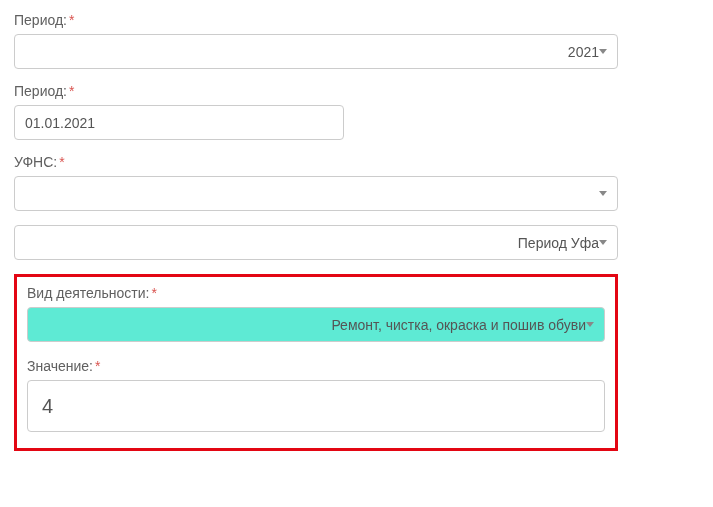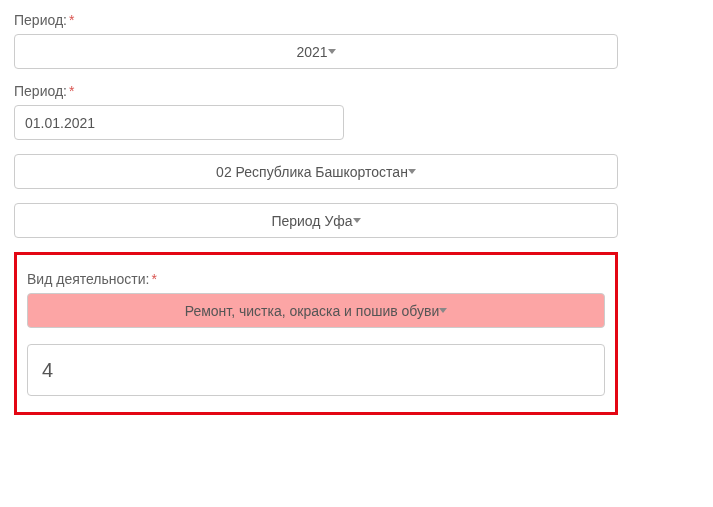--- a/index.html
+++ b/index.html
@@ -8,47 +8,47 @@
   .group { margin-bottom: 14px; }
   .label { display: block; margin-bottom: 6px; font-size: 14px; color: #606060; }
   .req { color: #d9534f; margin-left: 2px; }
   .select, .select-grey {
     width: 100%;
     height: 35px;
     border: 1px solid #ccc;
     border-radius: 4px;
     display: flex;
     align-items: center;
-    justify-content: center;
+    justify-content: flex-end;
     padding: 0 10px;
     cursor: pointer;
     background: #fff;
   }
-  .select-grey { background: #fca5a5; }
+  .select-grey { background: #5eead4; }
   .select-text { color: #555; }
   .caret {
     width: 0; height: 0;
     border-left: 4px solid transparent;
     border-right: 4px solid transparent;
     border-top: 5px solid #888;
   }
   .row2 { display: flex; gap: 33px; }
   .input {
     height: 35px;
     border: 1px solid #ccc;
     border-radius: 4px;
     padding: 0 10px;
     font-size: 14px;
     color: #555;
     font-family: inherit;
   }
   .date-input { width: 330px; }
   .highlight-box {
     border: 3px solid #e30613;
-    padding: 16px 10px 16px 10px;
+    padding: 8px 10px 16px 10px;
     margin-top: 4px;
   }
   .value-input {
     width: 100%;
     height: 52px;
     border: 1px solid #ccc;
     border-radius: 4px;
     padding: 0 14px;
     font-size: 20px;
     color: #555;
@@ -74,22 +74,24 @@
   <div class="group">
     <label class="label">
       <span>Период:</span><span class="req">*</span>
     </label>
     <div class="row2">
       <input class="input date-input" type="text" value="01.01.2021" style="">
     </div>
   </div>
 
   <div class="group">
+    <label class="label">
+      <span>УФНС:</span><span class="req">*</span>
+    </label>
     <div class="select">
-      <span class="select-text">02 Республика Башкортостан</span>
       <span class="caret"></span>
     </div>
   </div>
 
   <div class="group">
     <div class="select">
       <span class="select-text">Период Уфа</span>
       <span class="caret"></span>
     </div>
   </div>
@@ -98,17 +100,20 @@
     <div class="group-inner">
       <label class="label">
         <span>Вид деятельности:</span><span class="req">*</span>
       </label>
       <div class="select-grey">
         <span class="select-text">Ремонт, чистка, окраска и пошив обуви</span>
         <span class="caret"></span>
       </div>
     </div>
     <div>
+      <label class="label">
+        <span>Значение:</span><span class="req">*</span>
+      </label>
       <input class="value-input" type="text" value="4" style="">
     </div>
   </div>
 
 </div>
 
 </body></html>

